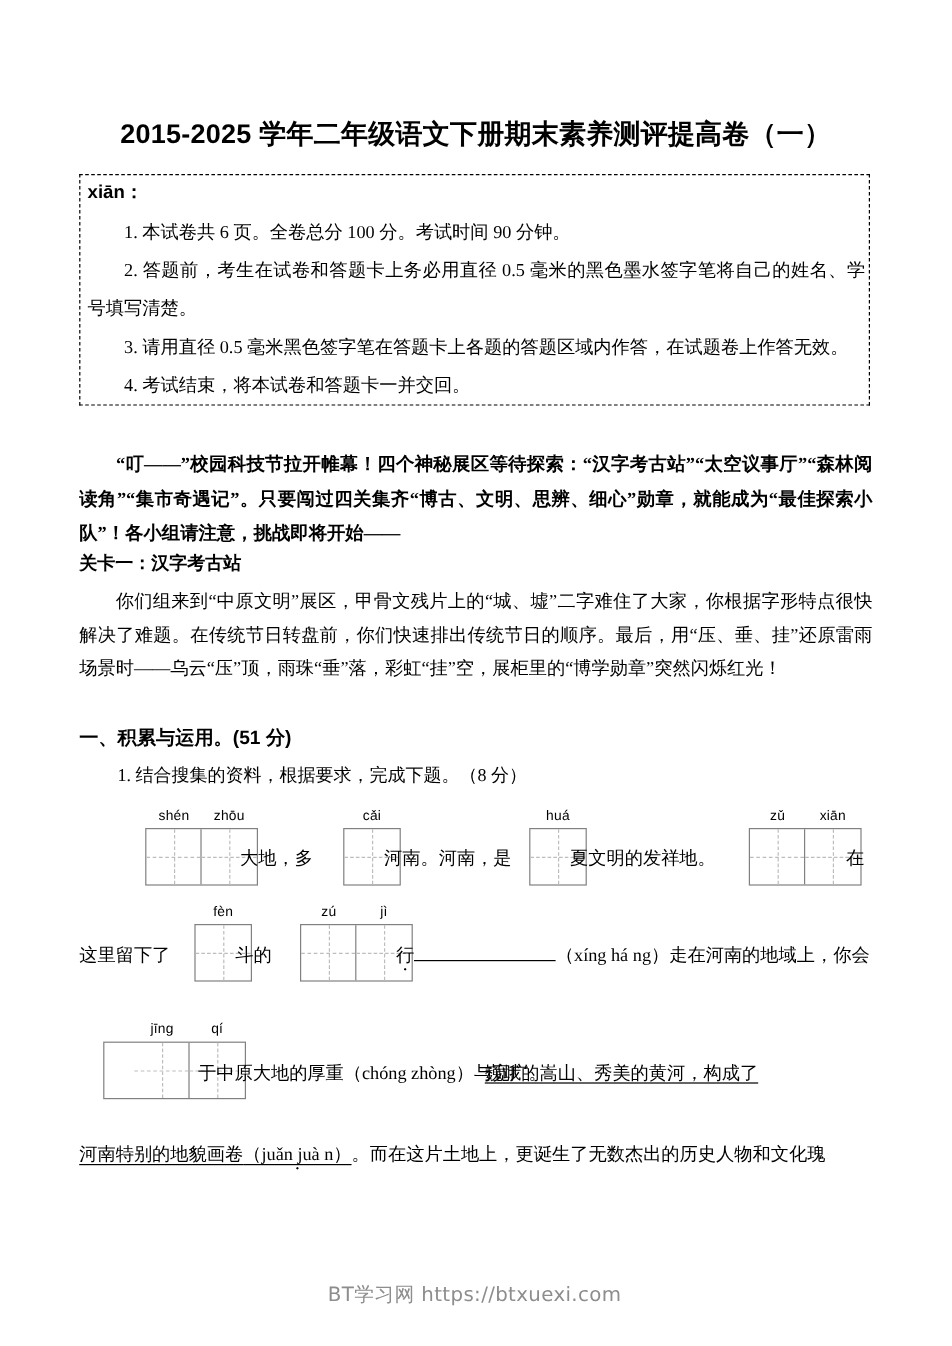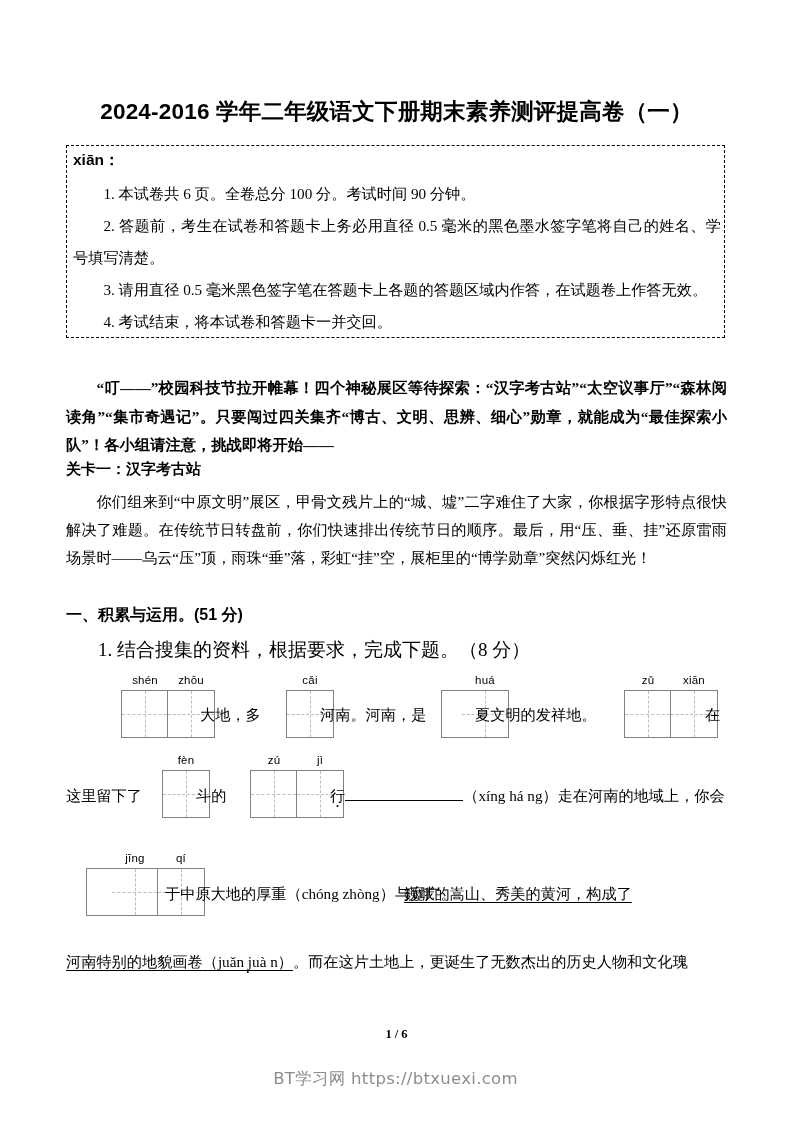--- a/index.html
+++ b/index.html
@@ -118,21 +118,21 @@
     left: 66px;
     top: 605px;
     font-size: 16px;
     font-weight: bold;
     font-family: "Liberation Sans", "DejaVu Sans", sans-serif;
   }
   .q-line {
     position: absolute;
     left: 98px;
     top: 637px;
-    font-size: 19px;
+    font-size: 15px;
   }
 
   
   .tian-grid {
     position: absolute;
     display: flex;
     border: 1.2px solid #808080;
     box-sizing: border-box;
     background: #ffffff;
     margin-left: 16px;
@@ -219,21 +219,21 @@
     font-size: 16.5px;
     color: #8d8d8d;
     letter-spacing: 0.3px;
   }
 </style>
 </head>
 <body>
 
 <div class="page">
 
-  <div class="doc-title">2024-2016 学年二年级语文下册期末素养测评提高卷（一）</div>
+  <div class="doc-title">2015-2025 学年二年级语文下册期末素养测评提高卷（一）</div>
 
   <div class="notice-box">
     <div class="notice-head">xiān：</div>
     <div class="notice-lines">
       <p>1. 本试卷共 6 页。全卷总分 100 分。考试时间 90 分钟。</p>
       <p>2. 答题前，考生在试卷和答题卡上务必用直径 0.5 毫米的黑色墨水签字笔将自己的姓名、学号填写清楚。</p>
       <p>3. 请用直径 0.5 毫米黑色签字笔在答题卡上各题的答题区域内作答，在试题卷上作答无效。</p>
       <p>4. 考试结束，将本试卷和答题卡一并交回。</p>
     </div>
   </div>
@@ -261,21 +261,21 @@
   </div>
   <div class="inline-txt" style="left:200px; top:705px;">大地，多</div>
 
   <div class="tian-grid" style="left:270px; top:690px;">
     <div class="tian-cell">
       <span class="py-label">cǎi</span>
     </div>
   </div>
   <div class="inline-txt" style="left:320px; top:705px;">河南。河南，是</div>
 
-  <div class="tian-grid" style="left:425px; top:690px;padding-left:20px;">
+  <div class="tian-grid" style="left:425px; top:690px;">
     <div class="tian-cell">
       <span class="py-label">huá</span>
     </div>
   </div>
   <div class="inline-txt" style="left:475px; top:705px;">夏文明的发祥地。</div>
 
   <div class="tian-grid" style="left:608px; top:690px;">
     <div class="tian-cell">
       <span class="py-label">zǔ</span>
     </div>
@@ -315,16 +315,15 @@
       <span class="py-label">qí</span>
     </div>
   </div>
   <div class="inline-txt" style="left:165px; top:884px;">于中原大地的厚重（chóng zhòng）与宽广。</div>
   <div class="inline-txt uline" style="left:404px; top:884px;">巍峨的嵩山、秀美的黄河，构成了</div>
 
   <div class="inline-txt" style="left:66px; top:952px;text-align:right;">
     <span class="uline">河南特别的地貌画卷</span><span class="uline dotted">（juǎn juà n）</span><span>。而在这片土地上，更诞生了无数杰出的历史人物和文化瑰</span>
   </div>
 
-  <div class="page-num">1 / 6</div>
   <div class="watermark">BT学习网 https://btxuexi.com</div>
 
 </div>
 
 </body></html>

